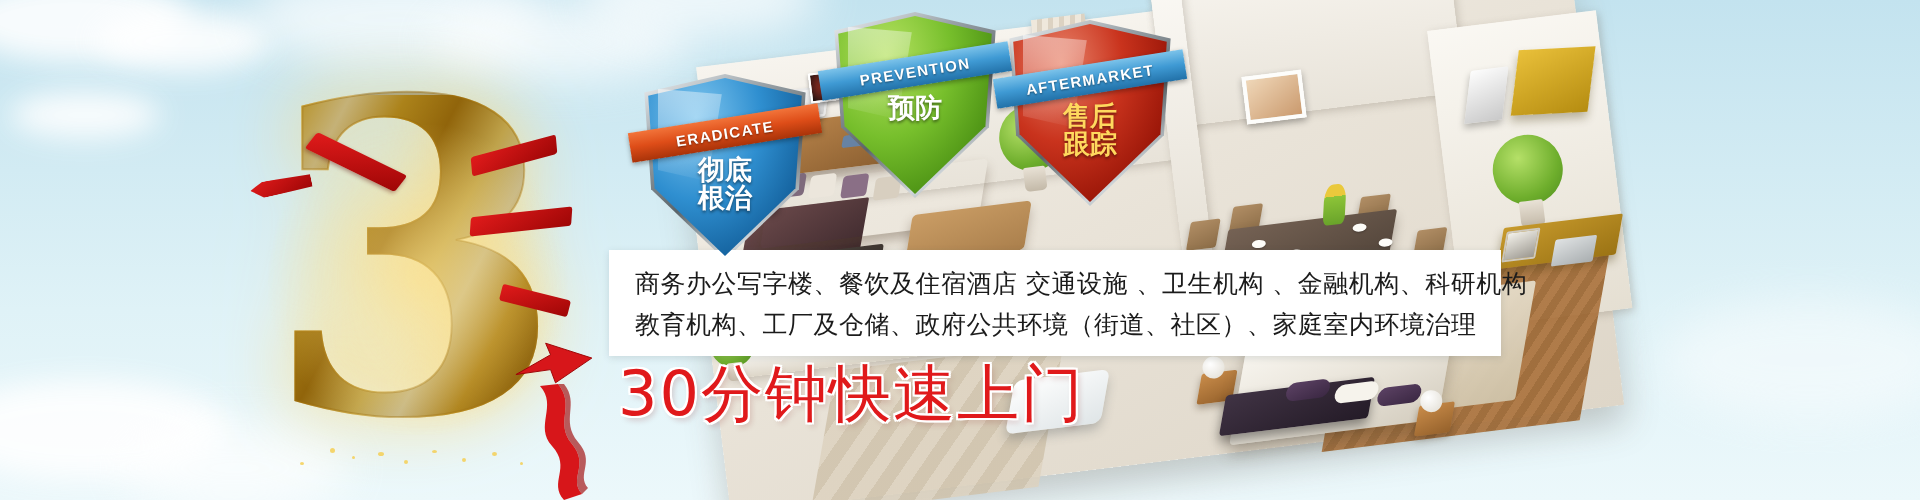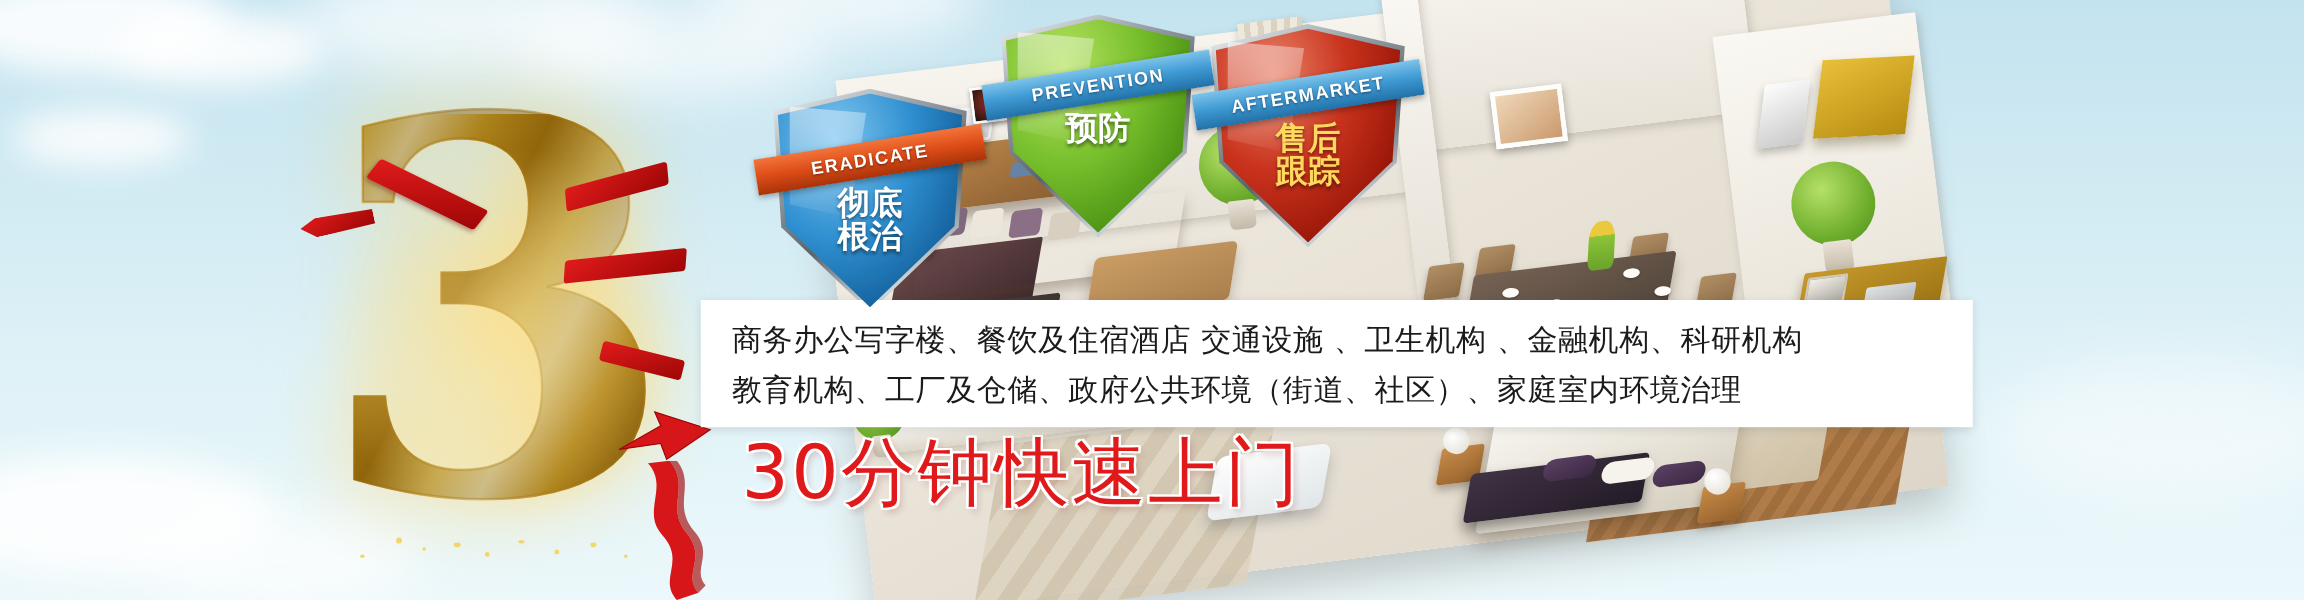--- a/index.html
+++ b/index.html
@@ -320,21 +320,21 @@
   .shield .cn.white  { color:#ffffff; }
   .shield .cn.gold   { color:#ffd95e; }
   .shield .cn em { display:block; font-style:normal; }
 
   #shield-eradicate  { left:645px; top:78px;  }
   #shield-prevention { left:835px; top:16px;  }
   #shield-after      { left:1010px;top:24px;  }
 
   
   #text-panel {
-    position:absolute; left:584px; top:250px; width:1060px; height:106px;
+    position:absolute; left:609px; top:250px; width:892px; height:106px;
     background:#ffffff;
     padding:14px 22px 0 26px;
     box-shadow:0 2px 7px rgba(60,80,90,.16);
   }
   #text-panel p {
     font-family:"DejaVu Sans","Liberation Sans",sans-serif;
     font-size:25px; color:#1b1b1b; line-height:1.62;
     letter-spacing:.5px; white-space:nowrap;
   }
 

